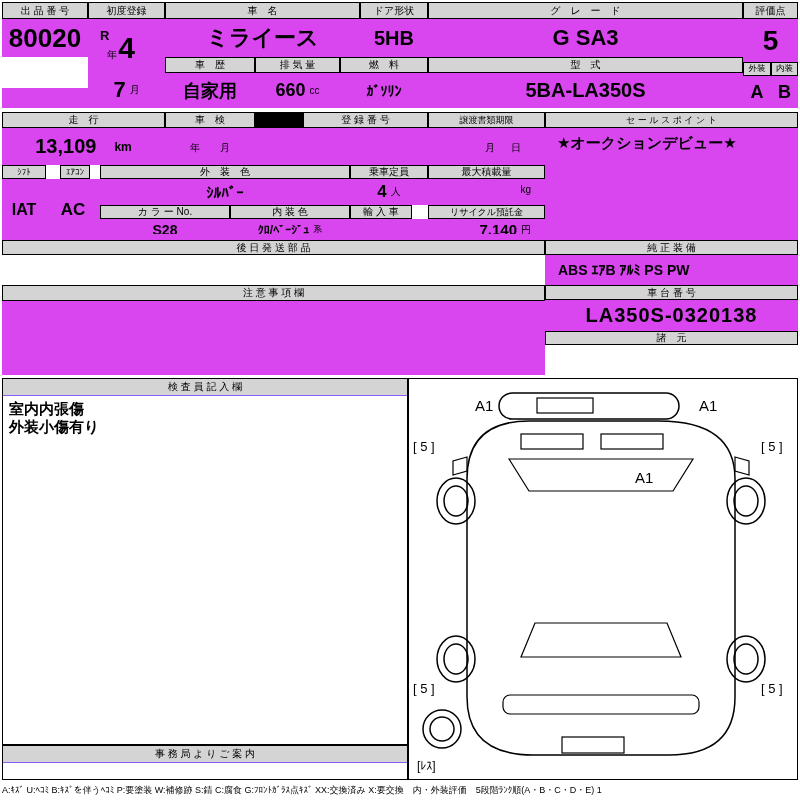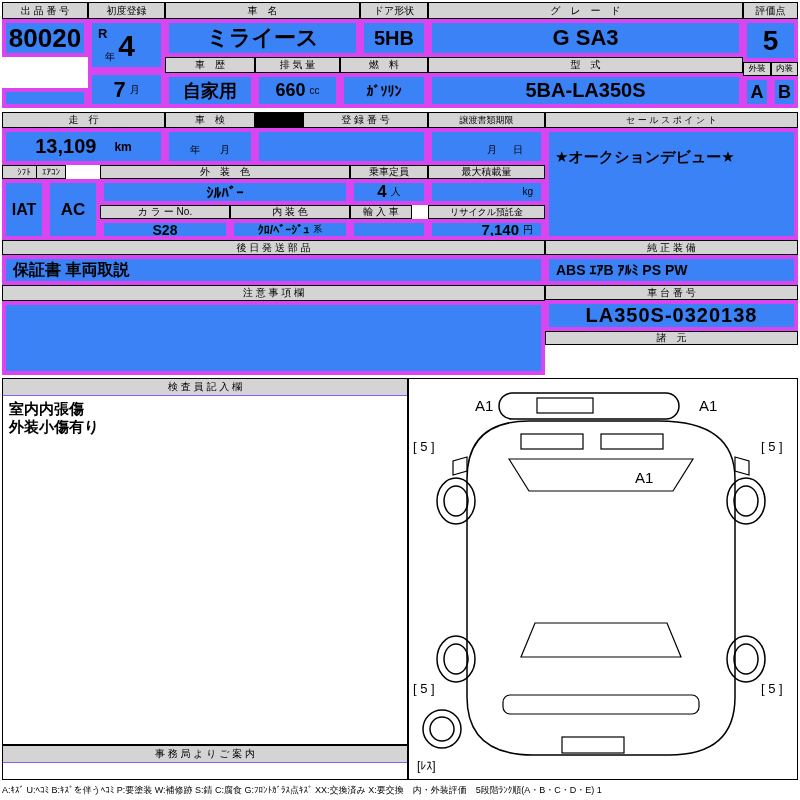--- a/index.html
+++ b/index.html
@@ -1,30 +1,30 @@
 <!DOCTYPE html>
 <html><head>
 <meta charset="utf-8">
 <style>
 *{margin:0;padding:0;box-sizing:border-box}
 body{background:#fff;font-family:"Liberation Sans","DejaVu Sans",sans-serif;color:#000}
 .sheet{position:relative;width:800px;height:800px;background:#fff;overflow:hidden}
 .hd,.cl,.bk,.lbl{position:absolute}
 .hd{background:#d4d4d4;border:1px solid #000;font-size:10px;display:flex;align-items:center;justify-content:center;white-space:nowrap;overflow:hidden}
-.cl{background:#3b82f6;border:4px solid #d946ef;display:flex;align-items:center;justify-content:center;white-space:nowrap;overflow:hidden}
+.cl{background:#d946ef;border:6px solid #d946ef;display:flex;align-items:center;justify-content:center;white-space:nowrap;overflow:hidden}
 .bk{background:#000;border:1px solid #000}
 .b{font-weight:bold}
 .fs8{font-size:8.5px}.fs9{font-size:9px}.fs10{font-size:10px}.fs12{font-size:12px}
 .fs13{font-size:13px}.fs14{font-size:14px}.fs15{font-size:15px}.fs16{font-size:16px}
 .fs17{font-size:17px}.fs18{font-size:18px}.fs20{font-size:20px}.fs22{font-size:22px}
 .fs26{font-size:26px}.fs28{font-size:28px}
 .jl{justify-content:flex-start;padding-left:7px}
 .jr{justify-content:flex-end;padding-right:8px}
 .ae{align-items:flex-end;padding-bottom:4px}
-.tl{align-items:flex-start;justify-content:flex-start;padding:16px 6px}
+.tl{align-items:flex-start;justify-content:flex-start;padding:0 6px}
 .u{font-size:10px;font-weight:normal;margin-left:4px}
 .rel{position:relative}
 .era{position:absolute;left:6px;top:3px;font-size:13px;font-weight:bold}
 .yr{position:absolute;left:0;right:0;top:6px;text-align:center;font-size:30px;font-weight:bold}
 .yu{position:absolute;left:13px;bottom:3px;font-size:10px}
 .box{position:absolute;background:#fff;border:1px solid #000}
 .strip{height:17px;background:#d4d4d4;border-bottom:1px solid #8b5cf6;font-size:10px;display:flex;align-items:center;justify-content:center}
 .dimlbl{position:absolute;left:4px;top:2px;font-size:10px}
 .mark{position:absolute;font-weight:normal;white-space:nowrap}
 .legend{position:absolute;left:2px;top:784px;width:796px;height:14px;font-size:9px;white-space:nowrap;overflow:hidden}
@@ -100,21 +100,21 @@
   <div class="hd fs9" style="left:428px;top:112px;width:117px;height:16px">譲渡書類期限</div>
   <div class="cl ae jr fs10" style="left:428px;top:128px;width:117px;height:37px;gap:16px;padding-right:18px">
     <span>月</span>
     <span>日</span>
   </div>
 
   <div class="hd fs9" style="left:545px;top:112px;width:253px;height:16px">セ ー ル ス ポ イ ン ト</div>
   <div class="cl tl b fs15" style="left:545px;top:128px;width:253px;height:112px">★オークションデビュー★</div>
 
   <div class="hd fs9" style="left:2px;top:165px;width:44px;height:14px">ｼﾌﾄ</div>
-  <div class="hd fs9" style="left:36px;top:165px;width:30px;height:14px">ｴｱｺﾝ</div>
+  <div class="hd fs9" style="left:60px;top:165px;width:30px;height:14px">ｴｱｺﾝ</div>
   <div class="cl b fs17" style="left:46px;top:179px;width:54px;height:61px">AC</div>
   <div class="cl b fs16" style="left:2px;top:179px;width:44px;height:61px">IAT</div>
 
   <div class="hd" style="left:100px;top:165px;width:250px;height:14px">外　装　色</div>
   <div class="cl b fs15" style="left:100px;top:179px;width:250px;height:26px">ｼﾙﾊﾞｰ</div>
 
   <div class="hd" style="left:350px;top:165px;width:78px;height:14px">乗車定員</div>
   <div class="cl" style="left:350px;top:179px;width:78px;height:26px">
     <span class="b fs17">4</span>
     <span class="u">人</span>
@@ -137,21 +137,20 @@
   <div class="hd" style="left:350px;top:205px;width:62px;height:14px">輸 入 車</div>
   <div class="cl" style="left:350px;top:219px;width:78px;height:21px"></div>
 
   <div class="hd fs9" style="left:428px;top:205px;width:117px;height:14px">リサイクル預託金</div>
   <div class="cl jr" style="left:428px;top:219px;width:117px;height:21px">
     <span class="b fs15">7,140</span>
     <span class="u">円</span>
   </div>
 
   <div class="hd" style="left:2px;top:240px;width:543px;height:15px">後 日 発 送 部 品</div>
-  <div class="cl jl b fs16" style="left:2px;top:255px;width:543px;height:30px">保証書 車両取説</div>
 
   <div class="hd" style="left:545px;top:240px;width:253px;height:15px">純 正 装 備</div>
   <div class="cl jl b fs14" style="left:545px;top:255px;width:253px;height:30px">ABS ｴｱB ｱﾙﾐ PS PW</div>
 
   <div class="hd" style="left:2px;top:285px;width:543px;height:16px">注 意 事 項 欄</div>
   <div class="cl" style="left:2px;top:301px;width:543px;height:74px"></div>
 
   <div class="hd" style="left:545px;top:285px;width:253px;height:15px">車 台 番 号</div>
   <div class="cl b fs20" style="left:545px;top:300px;width:253px;height:31px;letter-spacing:1px">LA350S-0320138</div>
   <div class="hd" style="left:545px;top:331px;width:253px;height:14px">諸　元</div>

